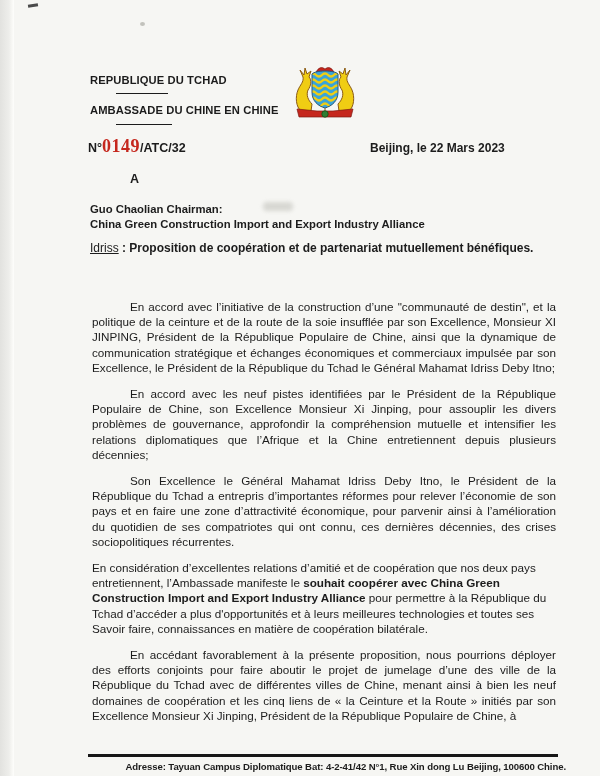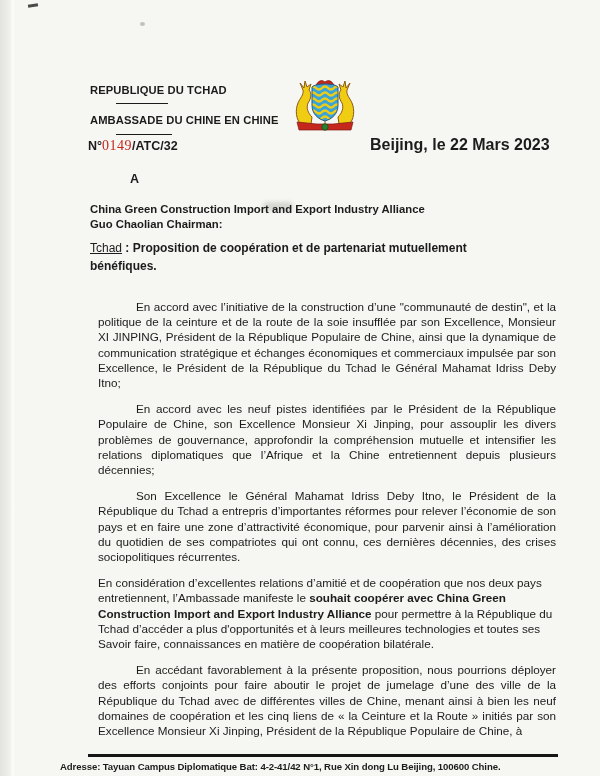--- a/index.html
+++ b/index.html
@@ -17,64 +17,64 @@
     border-right: 1px solid #fcfcfa;
   }
   .mark-1 { position: absolute; left: 28px; top: 4px; width: 10px; height: 3px;
             background: #4a4a4a; transform: rotate(-8deg); }
   .mark-2 { position: absolute; left: 140px; top: 22px; width: 5px; height: 4px;
             background: #c2c2bc; border-radius: 50%; }
   .smudge { position: absolute; left: 263px; top: 202px; width: 30px; height: 9px;
             background: #c7c7c1; filter: blur(2px); opacity: .65; border-radius: 4px; }
 
   
-  .header { position: absolute; left: 90px; top: 78px; width: 468px;
-            display: flex; align-items: flex-end; }
+  .header { position: absolute; left: 90px; top: 68px; width: 468px;
+            display: flex; align-items: flex-start; }
   .header-left  { width: 195px; padding-top: 6px; }
   .header-right { margin-left: auto; width: 193px; padding-top: 6px; }
   .h-title { font-weight: bold; font-size: 11.2px; letter-spacing: .1px; white-space: nowrap; }
   .rule { border-top: 1.6px solid #1b1b1b; height: 0; }
   .rule-a { width: 52px; margin: 7px 0 10px 26px; }
   .rule-b { width: 56px; margin: 8px 0 0 26px; }
   .rule-c { width: 46px; margin: 9px 0 0 12px; }
   .emblem { width: 80px; height: 58px; margin-top: -4px; flex: 0 0 auto; }
 
   
   .em-yellow { fill: var(--emblem-yellow, #f0cd13); stroke: #8a5a16; stroke-width: 1; }
   .em-blue   { fill: var(--emblem-blue, #3aa4d9); }
   .em-red    { fill: var(--accent-red, #c5271d); stroke: #7c1a12; stroke-width: .7; }
   .em-wave   { stroke: var(--emblem-yellow, #f0cd13); stroke-width: 2.4; fill: none; }
   .em-outline{ fill: none; stroke: #2a5a7a; stroke-width: 1; }
 
   
   .ref-row { position: absolute; left: 88px; top: 136px; width: 470px;
              display: flex; align-items: baseline; }
   .ref-number { font-weight: bold; font-size: 12.5px; }
-  .red-num { font-family: "Liberation Serif", serif; font-size: 14px; font-weight: normal;
+  .red-num { font-family: "Liberation Serif", serif; font-size: 18px; font-weight: bold;
              color: var(--accent-red, #c5271d); letter-spacing: .5px; }
-  .date { margin-left: auto; width: 188px; font-weight: bold; font-size: 16px; }
+  .date { margin-left: auto; width: 188px; font-weight: bold; font-size: 12px; }
 
   
   .salutation { position: absolute; left: 130px; top: 172px; font-weight: bold; font-size: 12.5px; }
   .addressee  { position: absolute; left: 90px; top: 202px; font-weight: bold;
                 font-size: 11.3px; line-height: 15px; }
   .subject { position: absolute; left: 90px; top: 240px; width: 446px;
              font-size: 12px; line-height: 17.5px; }
   .subject-label { text-decoration: underline; }
   .subject-sep, .subject-text { font-weight: bold; }
 
   
   .body-text { position: absolute; left: 90px; top: 299px; width: 466px;
                font-size: 11.7px; line-height: 15.2px; }
-  .para { margin: 0 0 11px 8px; }
+  .para { margin: 0 0 11px 2px; }
 
   
   .footer-rule { position: absolute; left: 88px; top: 754px; width: 470px; height: 3px;
                  background: #161616; }
-  .footer-text { position: absolute; left: 60px; top: 761px; width: 506px; text-align: left;
+  .footer-text { position: absolute; left: 60px; top: 761px; width: 506px; text-align: right;
                  font-weight: bold; font-size: 9.6px; letter-spacing: -.1px; white-space: nowrap; }
 </style>
 </head>
 <body>
 
 <div class="edge-strip"></div>
 <div class="mark-1"></div>
 <div class="mark-2"></div>
 <div class="smudge"></div>
 
@@ -119,25 +119,25 @@
 </div>
 
 <div class="ref-row">
   <div class="ref-number"><span>N°</span><span class="red-num">0149</span><span>/ATC/32</span></div>
   <div class="date">Beijing, le 22 Mars 2023</div>
 </div>
 
 <div class="salutation">A</div>
 
 <div class="addressee">
+  <div>Guo Chaolian Chairman:</div>
   <div>China Green Construction Import and Export Industry Alliance</div>
-  <div>Guo Chaolian Chairman:</div>
 </div>
 
-<div class="subject"><span class="subject-label">Tchad</span><span class="subject-sep"> : </span><span class="subject-text">Proposition de coopération et de partenariat mutuellement bénéfiques.</span></div>
+<div class="subject"><span class="subject-label">Idriss</span><span class="subject-sep"> : </span><span class="subject-text">Proposition de coopération et de partenariat mutuellement bénéfiques.</span></div>
 
 <div class="body-text" id="body-paragraphs">
     <p class="para" style="text-align: justify; text-indent: 38px;"><span>En accord avec l’initiative de la construction d’une "communauté de destin", et la politique de la ceinture et de la route de la soie insufflée par son Excellence, Monsieur XI JINPING, Président de la République Populaire de Chine, ainsi que la dynamique de communication stratégique et échanges économiques et commerciaux impulsée par son Excellence, le Président de la République du Tchad le Général Mahamat Idriss Deby Itno;</span></p>
     <p class="para" style="text-align: justify; text-indent: 38px;"><span>En accord avec les neuf pistes identifiées par le Président de la République Populaire de Chine, son Excellence Monsieur Xi Jinping, pour assouplir les divers problèmes de gouvernance, approfondir la compréhension mutuelle et intensifier les relations diplomatiques que l’Afrique et la Chine entretiennent depuis plusieurs décennies;</span></p>
     <p class="para" style="text-align: justify; text-indent: 38px;"><span>Son Excellence le Général Mahamat Idriss Deby Itno, le Président de la République du Tchad a entrepris d’importantes réformes pour relever l’économie de son pays et en faire une zone d’attractivité économique, pour parvenir ainsi à l’amélioration du quotidien de ses compatriotes qui ont connu, ces dernières décennies, des crises sociopolitiques récurrentes.</span></p>
     <p class="para" style="text-align: left;"><span>En considération d’excellentes relations d’amitié et de coopération que nos deux pays entretiennent, l’Ambassade manifeste le </span><span style="font-weight: bold;">souhait coopérer avec  China Green Construction Import and Export Industry Alliance</span><span> pour permettre à la République du Tchad d’accéder a plus d'opportunités et à leurs meilleures technologies et toutes ses Savoir faire, connaissances en matière de coopération bilatérale.</span></p>
     <p class="para" style="text-align: justify; text-indent: 38px;"><span>En accédant favorablement à la présente proposition, nous pourrions déployer des efforts conjoints pour faire aboutir le projet de jumelage d’une des ville de la République du Tchad avec de différentes villes de Chine, menant ainsi à bien les neuf domaines de coopération et les cinq liens de « la Ceinture et la Route » initiés par son Excellence Monsieur Xi Jinping, Président de la République Populaire de Chine, à</span></p>
   </div>
 
 <div class="footer-rule"></div>

